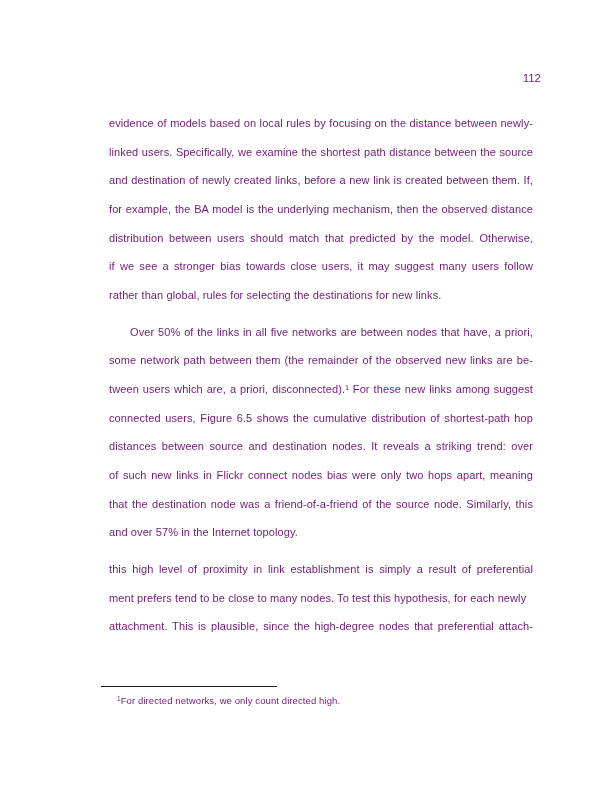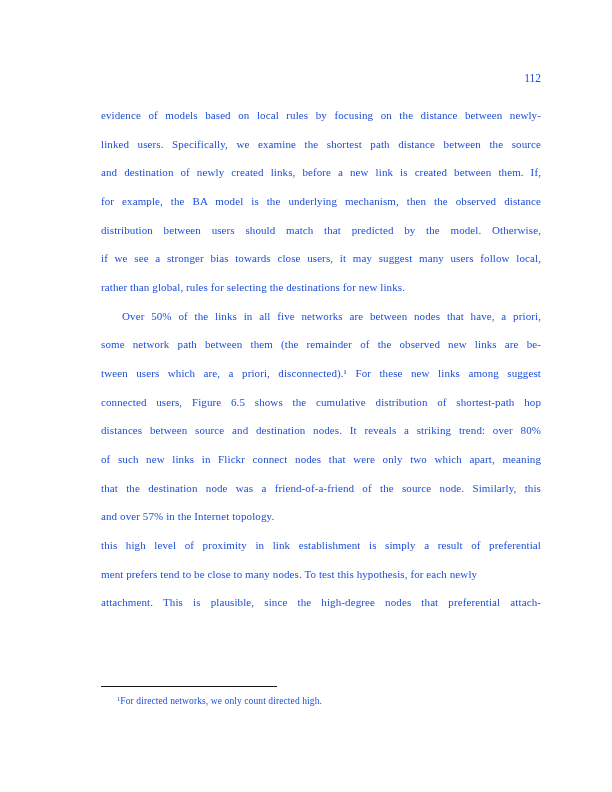--- a/index.html
+++ b/index.html
@@ -6,40 +6,40 @@
     margin: 0;
     padding: 0;
     background: #ffffff;
   }
   .page {
     position: relative;
     width: 612px;
     height: 792px;
     background: #ffffff;
     overflow: hidden;
-    font-family: Liberation Serif, serif;
-    color: #1d4ed8;
+    font-family: Liberation Sans, sans-serif;
+    color: #701a75;
   }
   .page-number {
     position: absolute;
     left: 101px;
     top: 70px;
     width: 440px;
     text-align: right;
     font-size: 11.5px;
     line-height: 16px;
   }
   .body-text {
     position: absolute;
     left: 101px;
     top: 101px;
     width: 440px;
   }
   .paragraph {
-    margin: 0;
+    margin: 8px;
     padding: 0;
   }
   .line {
     font-size: 11px;
     line-height: 28.68px;
     height: 28.68px;
     white-space: normal;
     text-align: justify;
     text-align-last: justify;
     letter-spacing: 0.1px;
@@ -91,21 +91,21 @@
         <div class="line">distribution between users should match that predicted by the model. Otherwise,</div>
         <div class="line">if we see a stronger bias towards close users, it may suggest many users follow local,</div>
         <div class="line last">rather than global, rules for selecting the destinations for new links.</div>
       </div>
       <div class="paragraph">
         <div class="line indent">Over 50% of the links in all five networks are between nodes that have, a priori,</div>
         <div class="line">some network path between them (the remainder of the observed new links are be-</div>
         <div class="line">tween users which are, a priori, disconnected).¹ For these new links among suggest</div>
         <div class="line">connected users, Figure 6.5 shows the cumulative distribution of shortest-path hop</div>
         <div class="line">distances between source and destination nodes. It reveals a striking trend: over 80%</div>
-        <div class="line">of such new links in Flickr connect nodes that were only two which apart, meaning</div>
+        <div class="line">of such new links in Flickr connect nodes bias were only two hops apart, meaning</div>
         <div class="line">that the destination node was a friend-of-a-friend of the source node. Similarly, this</div>
         <div class="line last">and over 57% in the Internet topology.</div>
       </div>
       <div class="paragraph">
         <div class="line">this high level of proximity in link establishment is simply a result of preferential</div>
         <div class="line last">ment prefers tend to be close to many nodes. To test this hypothesis, for each newly</div>
         <div class="line">attachment. This is plausible, since the high-degree nodes that preferential attach-</div>
       </div>
     </div>
 

